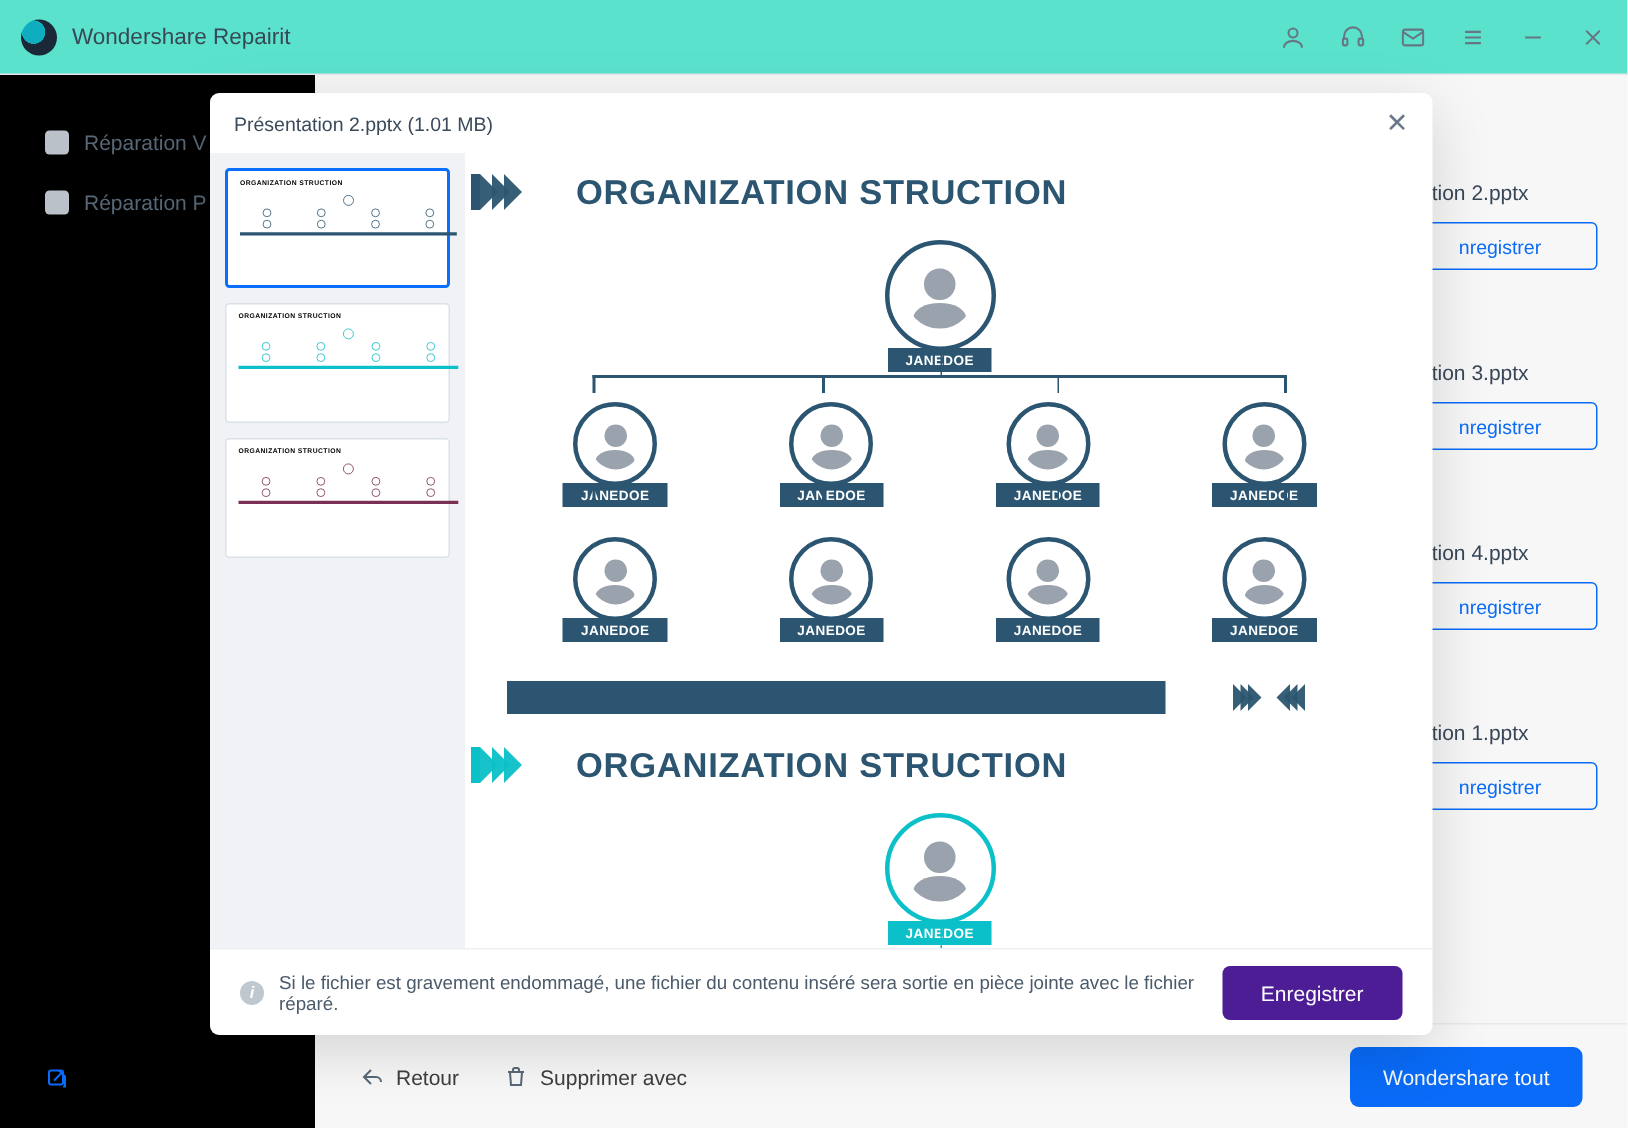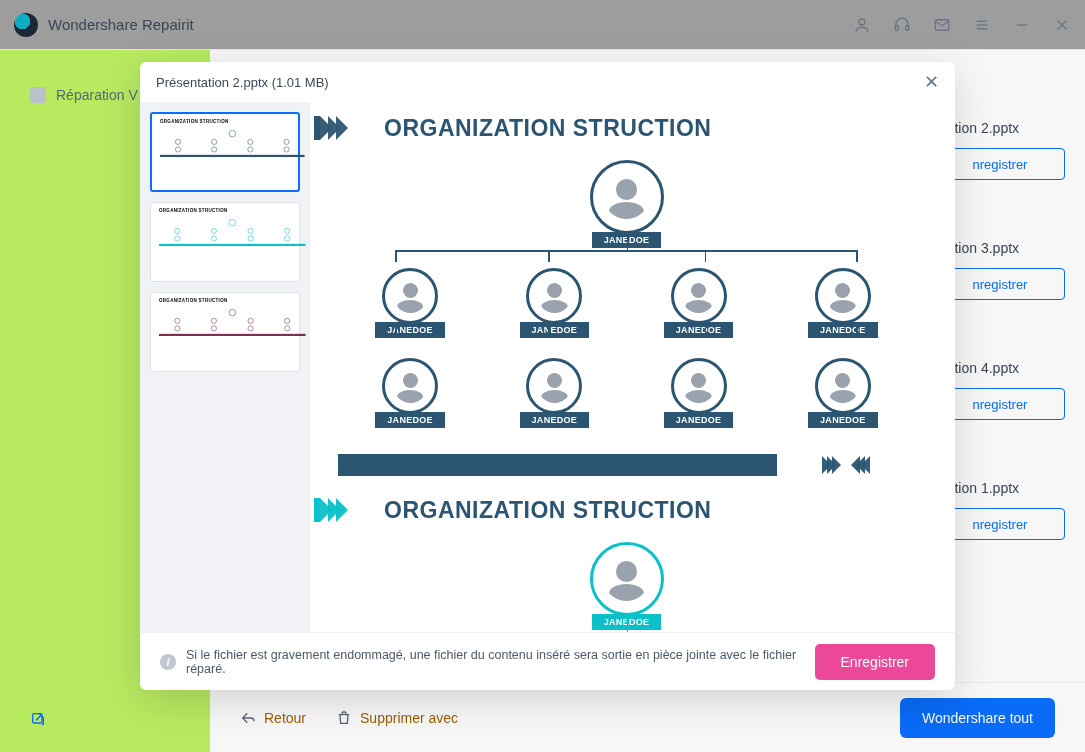--- a/index.html
+++ b/index.html
@@ -1,44 +1,44 @@
 <!DOCTYPE html>
 <html><head>
 <meta charset="utf-8">
 <style>
 * { margin: 0; padding: 0; box-sizing: border-box; font-family: -apple-system, BlinkMacSystemFont, "Segoe UI", Arial, sans-serif; }
 body { width: 1085px; height: 752px; background: #f5f7fa; overflow: hidden; position: relative; }
 
 
-.titlebar { height: 50px; display: flex; align-items: center; justify-content: space-between; padding: 15px 14px; background: #a3a3a3; border-bottom: 1px solid #eef0f3; }
+.titlebar { height: 50px; display: flex; align-items: center; justify-content: space-between; padding: 15px 14px; background: #5eead4; border-bottom: 1px solid #eef0f3; }
 .titlebar-left { display: flex; align-items: center; gap: 10px; }
 .app-logo { width: 24px; height: 24px; border-radius: 50%; background: radial-gradient(circle at 35% 35%, #0fb3c7 0 35%, #1c2a3a 36% 100%); position: relative; }
 .app-name { font-size: 15px; color: #3a4a5a; font-weight: 500; }
 .titlebar-right { display: flex; align-items: center; gap: 22px; color: #6b7a8a; }
 .tb-icon { width: 18px; height: 18px; display: inline-block; cursor: pointer; }
 
 
-.sidebar { position: absolute; left: 0; top: 50px; bottom: 0; width: 210px; background: #bef264; padding: 25px 0 60px 0; }
+.sidebar { position: absolute; left: 0; top: 50px; bottom: 0; width: 210px; background: #000000; padding: 25px 0 60px 0; }
 .sb-item { display: flex; align-items: center; gap: 10px; padding: 12px 20px 12px 30px; font-size: 14px; color: #5b6b7a; cursor: pointer; }
 .sb-item.active { color: #0a6fff; background: #e8f0fe; border-radius: 6px; margin: 0 12px; padding-left: 18px; }
 .sb-icon { width: 16px; height: 16px; border-radius: 3px; background: #c0c8d0; display: inline-block; }
 .sb-item.active .sb-icon { background: #0a6fff; }
 
 .feedback { position: absolute; left: 30px; bottom: 25px; display: flex; gap: 10px; color: #0a6fff; font-size: 13px; cursor: pointer; align-items: flex-start; }
 .feedback-text { text-decoration: underline; line-height: 1.3; max-width: 110px; }
 
 
 .main { position: absolute; left: 210px; right: 0; top: 50px; bottom: 0; background: #fff; }
 .file-col { position: absolute; right: 20px; top: 70px; width: 130px; display: flex; flex-direction: column; gap: 60px; }
 .file-entry { display: flex; flex-direction: column; gap: 12px; }
 .file-name { font-size: 14px; color: #3a4a5a; }
 .file-btn { height: 32px; border: 1px solid #0a6fff; border-radius: 4px; color: #0a6fff; background: #fff; font-size: 13px; display: flex; align-items: center; justify-content: center; cursor: pointer; padding: 0 16px; }
 
 .bottom-bar { position: absolute; left: 0; right: 0; bottom: 0; height: 70px; display: flex; align-items: center; padding: 0 30px; gap: 30px; border-top: 1px solid #eef0f3; }
-.bottom-action { display: flex; align-items: center; gap: 8px; color: #a16207; font-size: 14px; cursor: pointer; }
+.bottom-action { display: flex; align-items: center; gap: 8px; color: #404040; font-size: 14px; cursor: pointer; }
 .reg-all { margin-left: auto; background: #0a6fff; color: #fff; border-radius: 6px; padding: 12px 22px; font-size: 14px; cursor: pointer; }
 
 
 .modal-backdrop { position: absolute; inset: 0; background: rgba(0,0,0,0.03); }
 .modal { position: absolute; left: 140px; right: 130px; top: 62px; bottom: 62px; background: #fff; border-radius: 6px; box-shadow: 0 10px 40px rgba(0,0,0,0.15); display: flex; flex-direction: column; overflow: hidden; }
 .modal-header { height: 40px; display: flex; align-items: center; justify-content: space-between; padding: 12px 16px; font-size: 13px; color: #3a4a5a; }
 .close-x { cursor: pointer; font-size: 18px; color: #6b7a8a; }
 
 .modal-body { flex: 1; display: flex; overflow: hidden; }
 .thumbs { width: 170px; background: #f0f2f5; padding: 10px; display: flex; flex-direction: column; gap: 10px; overflow-y: auto; }
@@ -82,21 +82,21 @@
 .foot-arrows-r { width: 60px; display: flex; align-items: center; justify-content: flex-end; }
 .foot-arrows-l { width: 60px; display: flex; align-items: center; }
 
 
 .mini-org { transform: scale(0.18); transform-origin: top left; width: 550%; position: absolute; top: 16px; left: 8px; }
 
 
 .modal-footer { height: 58px; border-top: 1px solid #eef0f3; display: flex; align-items: center; padding: 0 20px; gap: 10px; }
 .info-icon { width: 16px; height: 16px; border-radius: 50%; background: #bfc7cf; color: #fff; font-size: 11px; display: flex; align-items: center; justify-content: center; font-style: italic; font-weight: bold; }
 .footer-msg { flex: 1; font-size: 12.5px; color: #4a5a6a; }
-.save-btn { background: #ec4899; color: #fff; border-radius: 5px; padding: 10px 26px; font-size: 14px; cursor: pointer; border: none; }
+.save-btn { background: #4c1d95; color: #fff; border-radius: 5px; padding: 10px 26px; font-size: 14px; cursor: pointer; border: none; }
 
 
 .chevs { display: flex; }
 .chev { width: 0; height: 0; border-top: 12px solid transparent; border-bottom: 12px solid transparent; border-left: 12px solid var(--nc); margin-right: -4px; opacity: .95; }
 .chev.rev { border-left: none; border-right: 12px solid var(--nc); margin-left: -4px; margin-right: 0; }
 .chev.small { border-top-width: 9px; border-bottom-width: 9px; border-left-width: 9px; }
 .chev.small.rev { border-right-width: 9px; border-left-width: 0; }
 .band-rect { height: 24px; width: 6px; background: var(--nc); }
 
 
@@ -142,20 +142,24 @@
         <line x1="6" y1="6" x2="18" y2="18"></line>
         <line x1="18" y1="6" x2="6" y2="18"></line>
       </svg>
   </div>
 </div>
 
 <div class="sidebar">
   <div class="sb-item">
       <span class="sb-icon"></span>
       <span>Réparation V</span>
+    </div>
+  <div class="sb-item">
+      <span class="sb-icon"></span>
+      <span>Réparation P</span>
     </div>
 
   <div class="feedback">
     <svg width="16" height="16" viewBox="0 0 24 24" fill="none" stroke="#0a6fff" stroke-width="2">
         <rect x="4" y="4" width="14" height="14" rx="2"></rect>
         <path d="M14 4l6 6v10h-2"></path>
         <path d="M9 14l7-7"></path>
       </svg>
   </div>
 </div>

